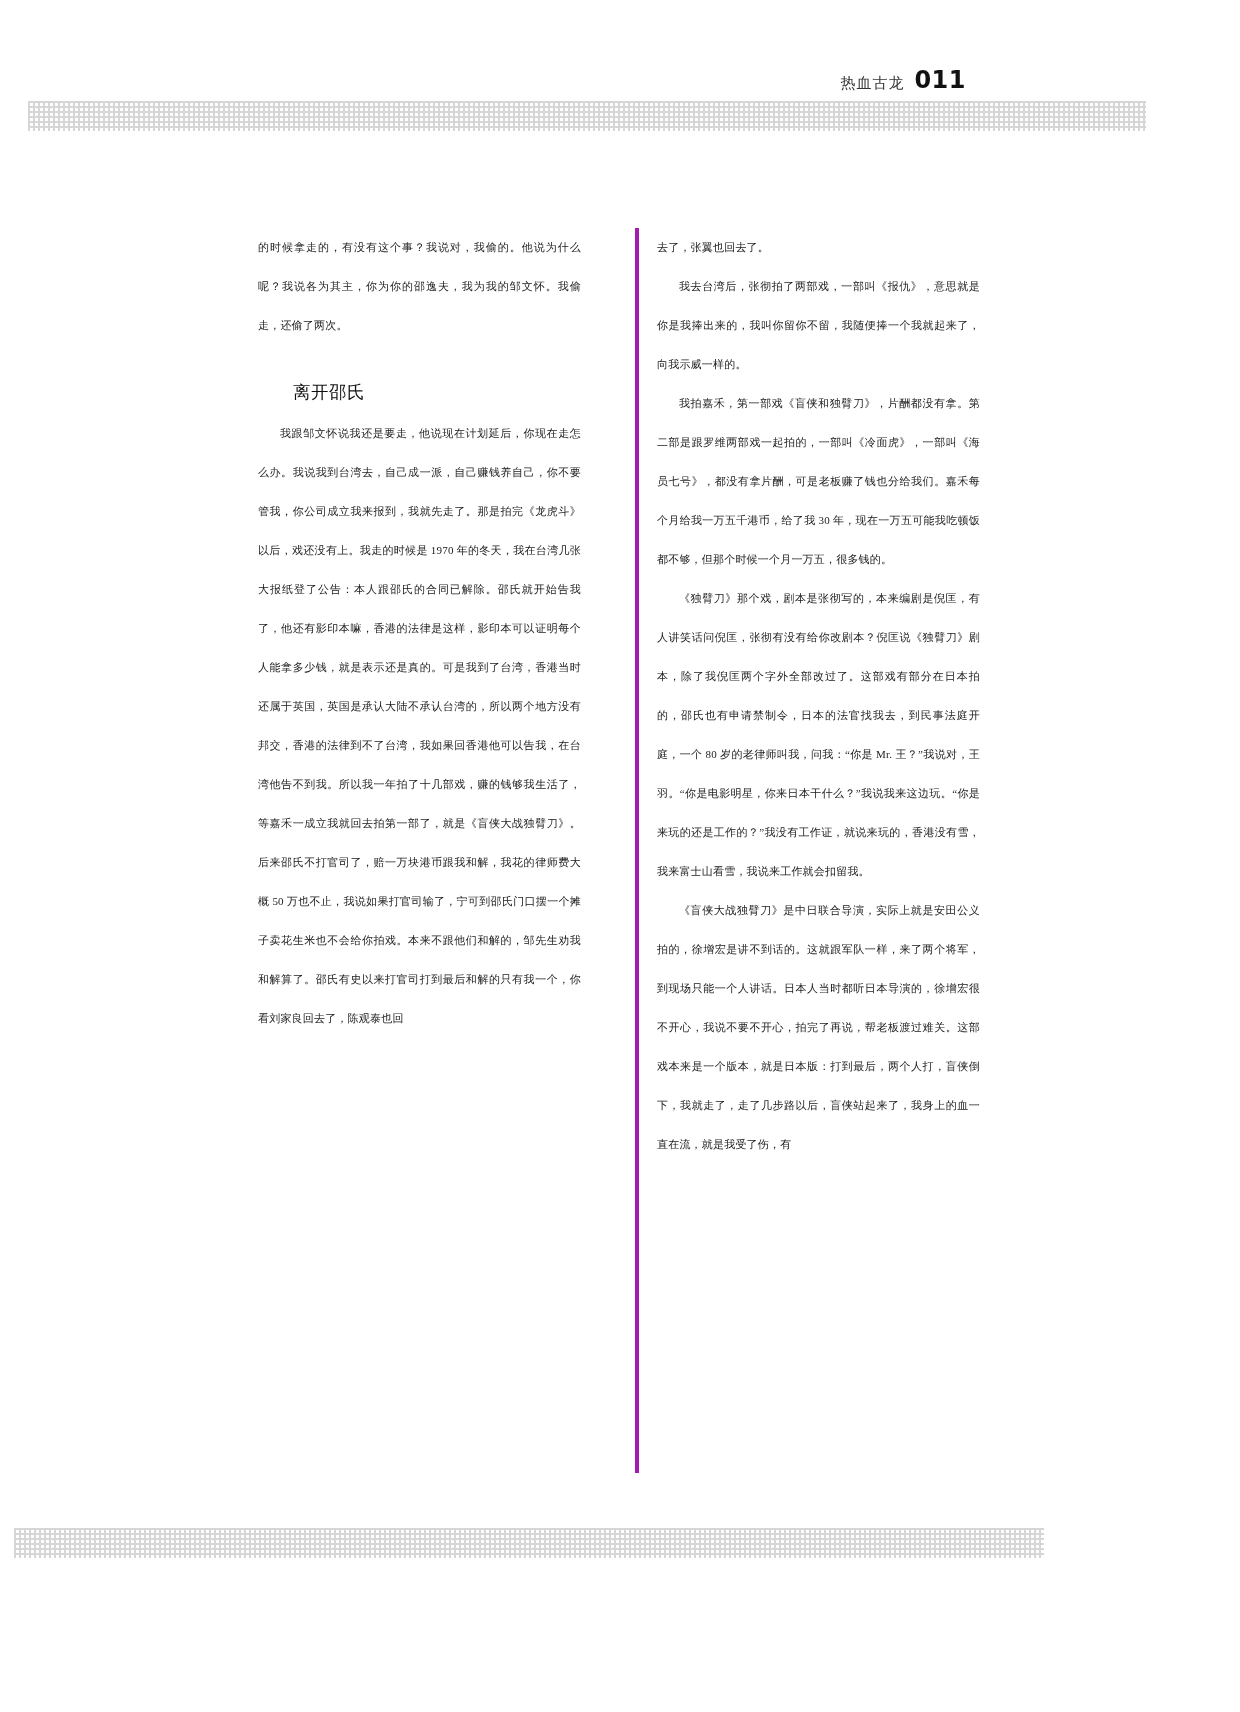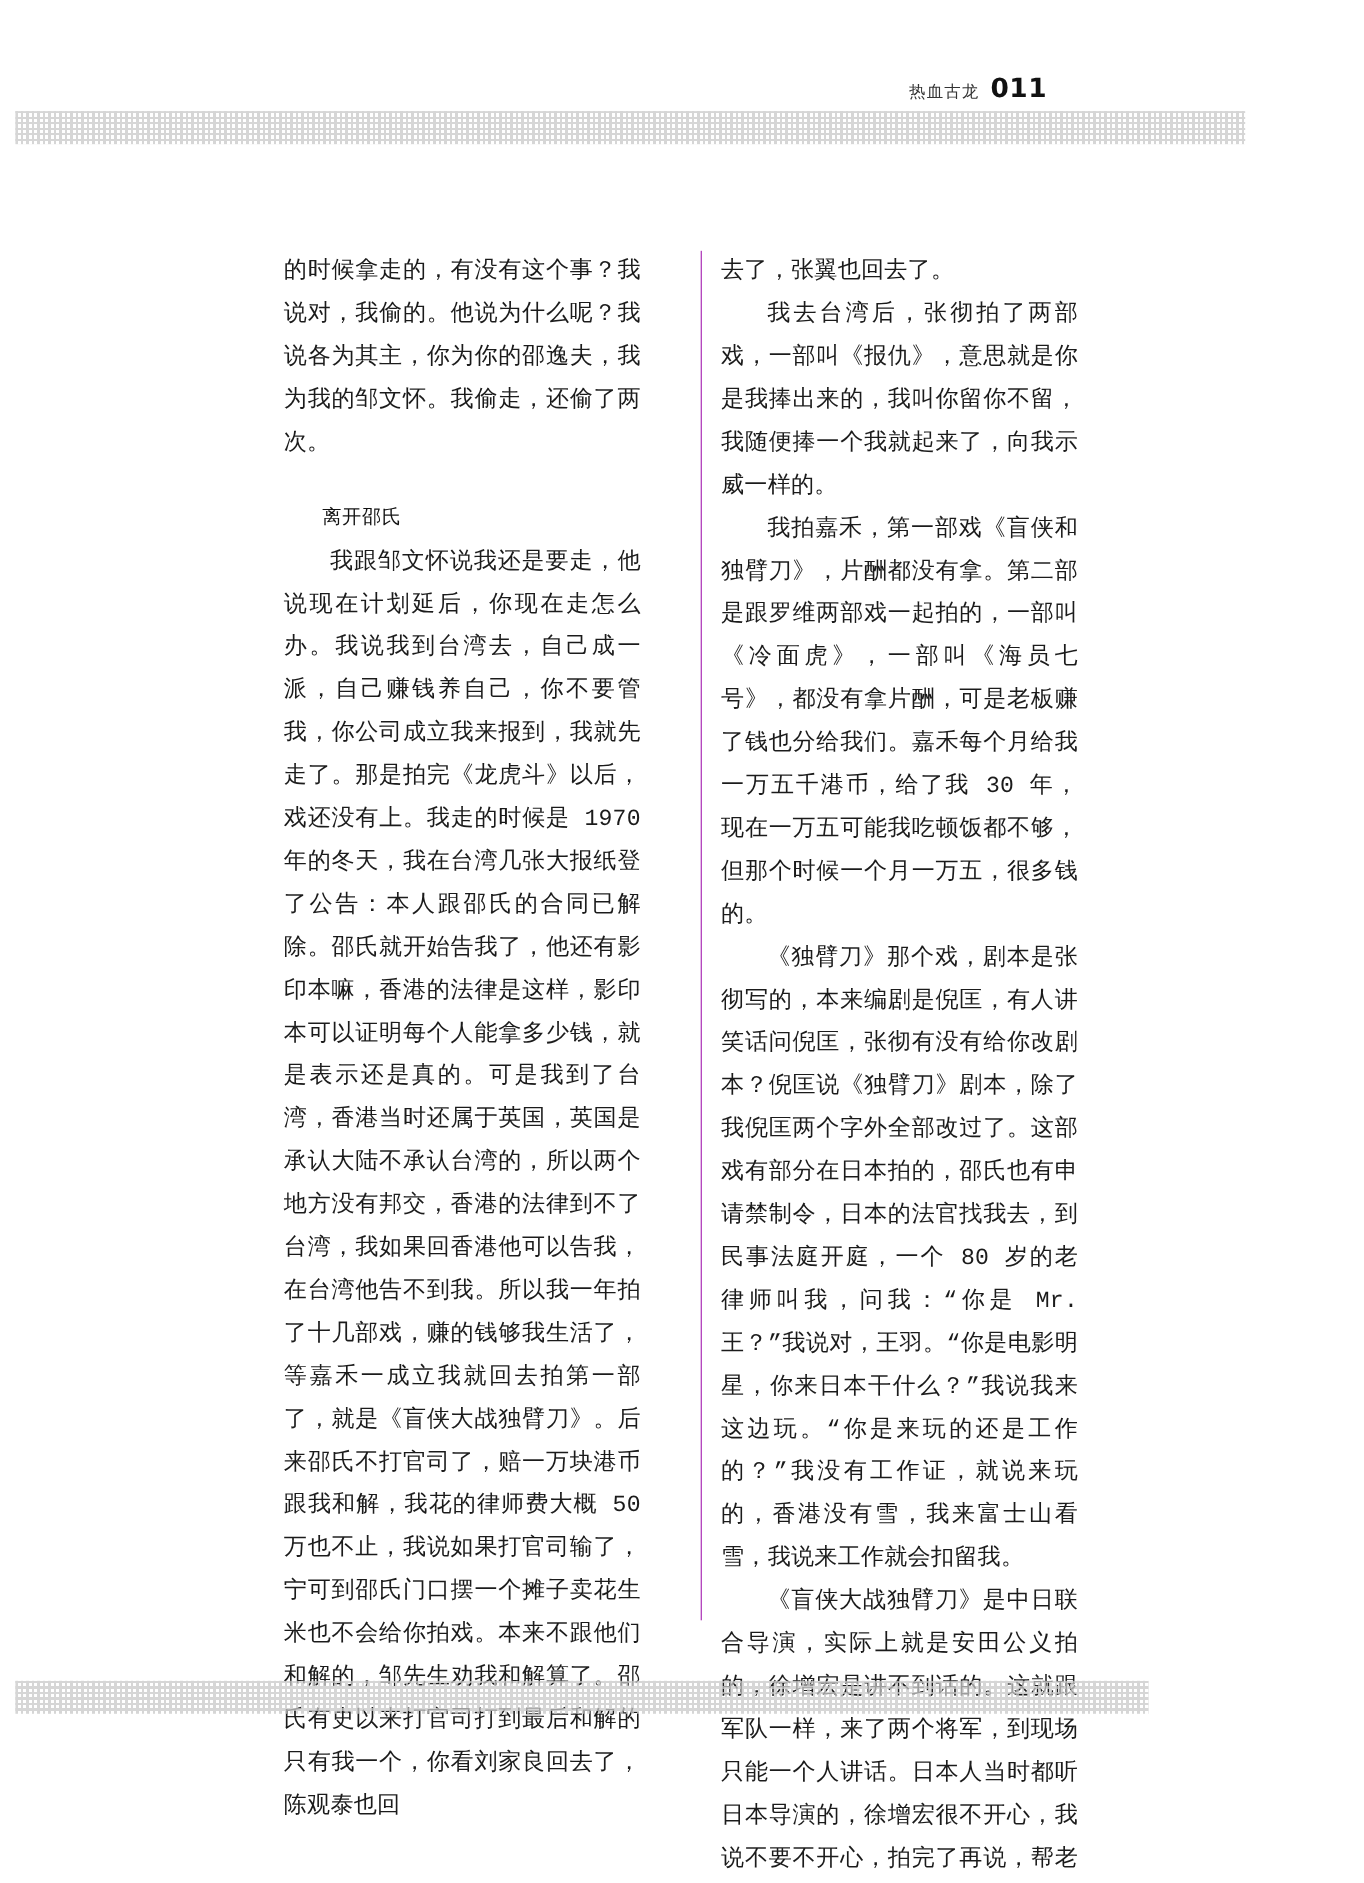--- a/index.html
+++ b/index.html
@@ -13,21 +13,21 @@
     position: relative;
     font-family: "DejaVu Sans", "Liberation Sans", sans-serif;
     color: #1a1a1a;
     overflow: hidden;
   }
 
   
   .header {
     position: absolute;
     top: 0;
-    left: 0;
+    left: 14px;
     width: 1044px;
     height: 150px;
   }
   .header-labels {
     position: absolute;
     right: 92px;
     top: 66px;
     text-align: right;
     white-space: nowrap;
   }
@@ -89,27 +89,27 @@
     height: 1245px;
     display: flex;
     gap: 54px;
   }
   .column {
     width: 334px;
     position: relative;
   }
   .column.right {
     padding-left: 18px;
-    border-left: 1px solid #a21caf;
+    border-left: 4px solid #a21caf;
   }
 
   p.para {
     margin: 0 0 0 0;
-    font-family: Liberation Mono, monospace;
-    font-size: 21px;
+    font-family: Liberation Serif, serif;
+    font-size: 11px;
     line-height: 39px;
     text-align: justify;
     text-justify: inter-ideograph;
     color: #1b1b1b;
     letter-spacing: 0.2px;
   }
   p.para.indent {
     text-indent: 2em;
   }
   h2.subhead {

